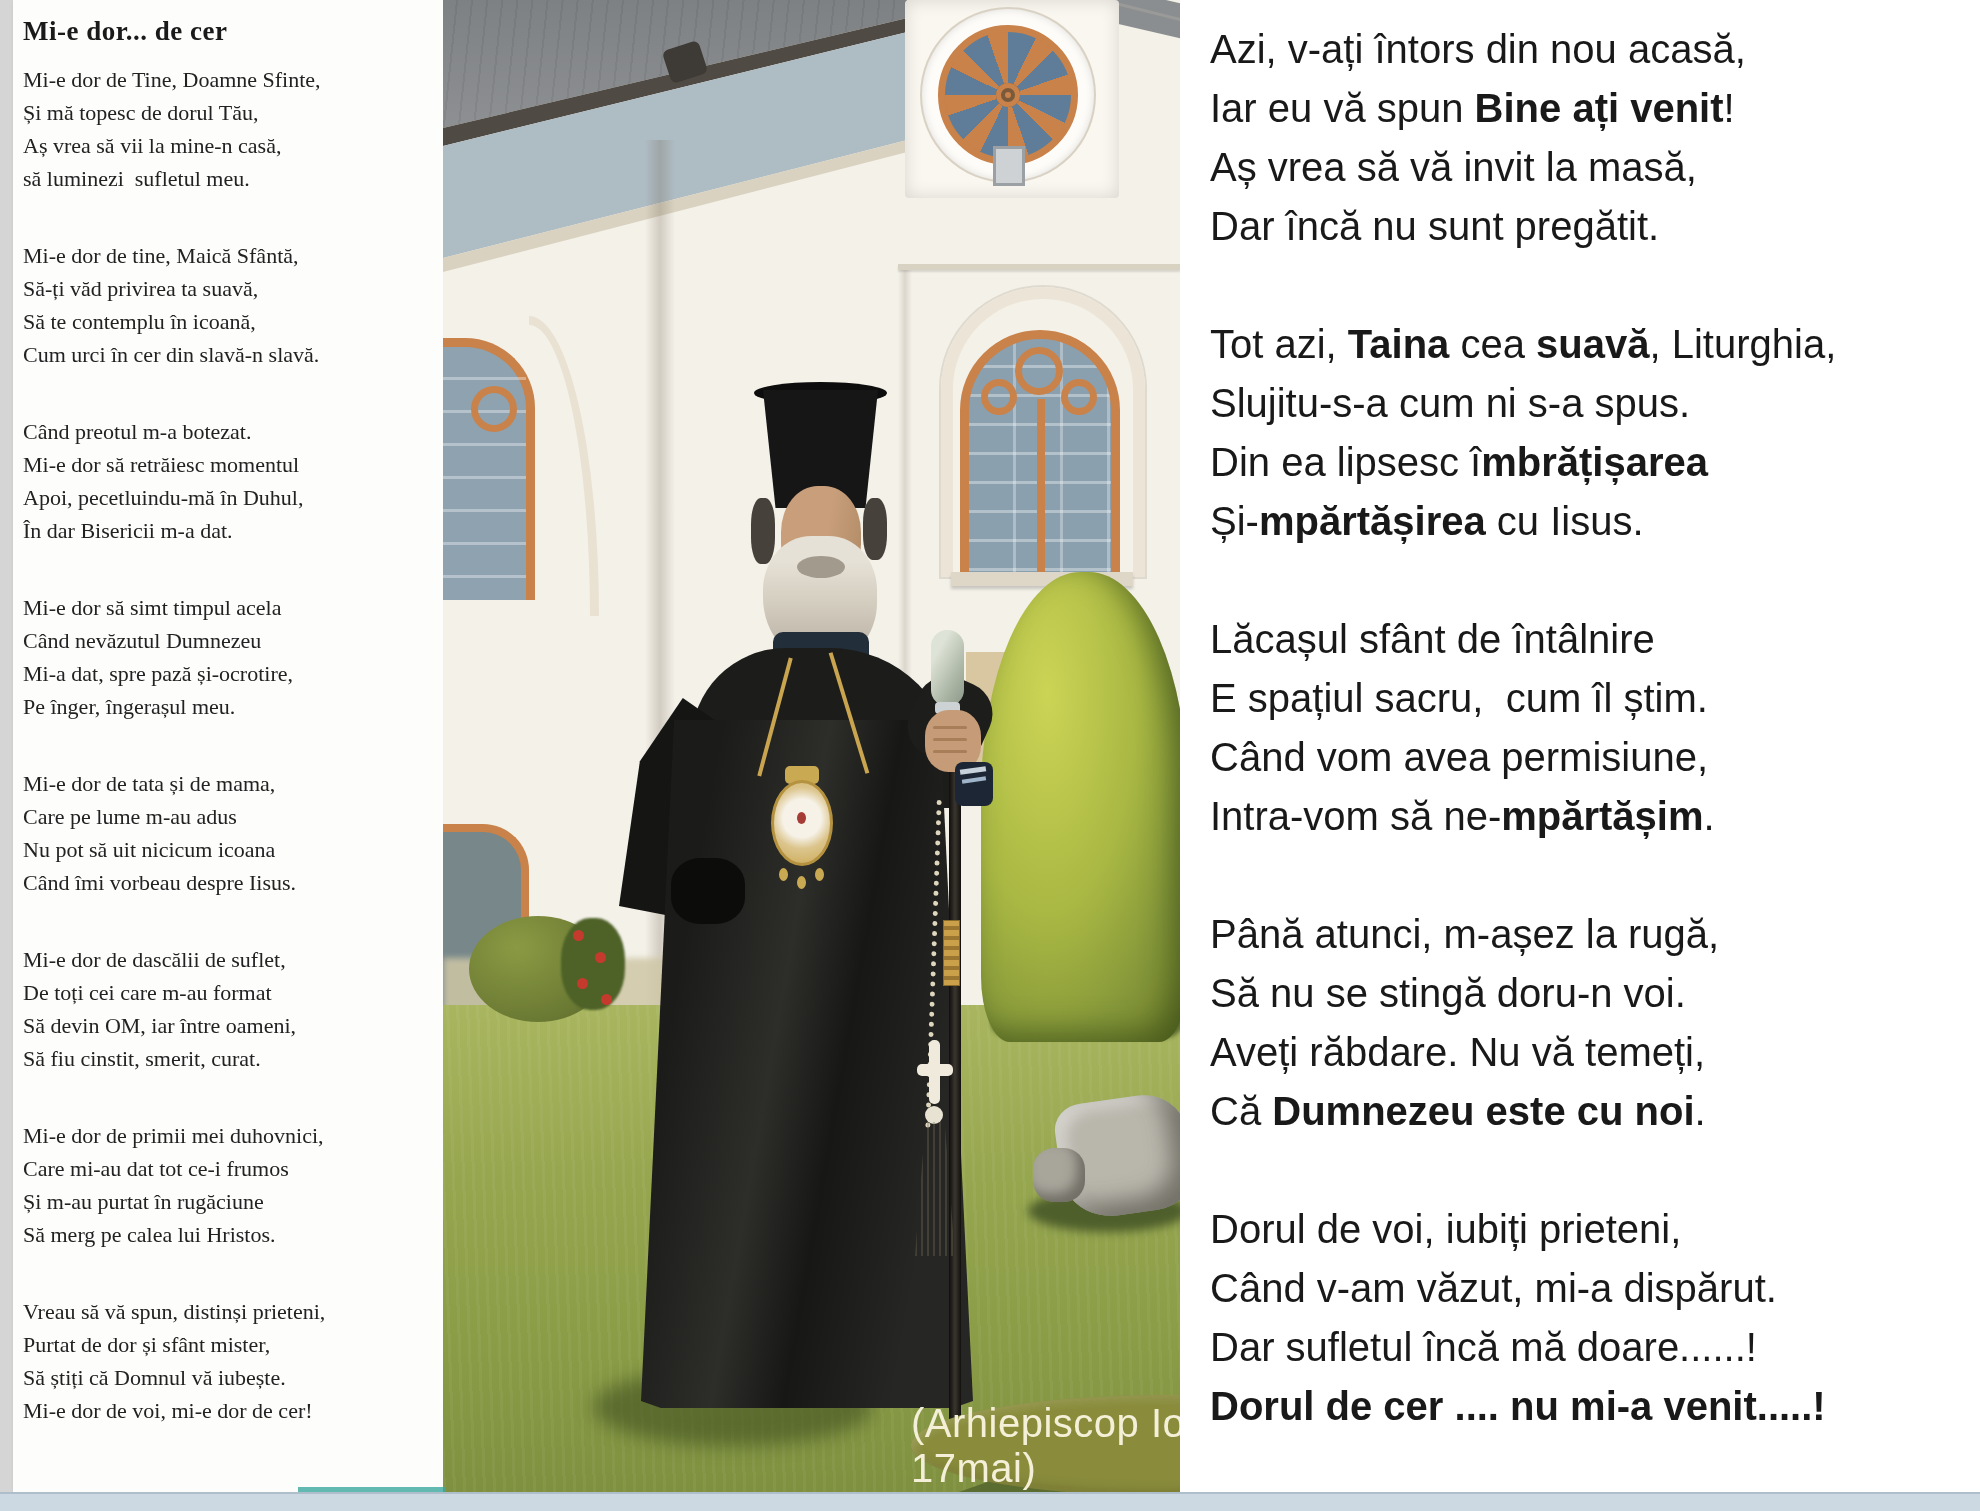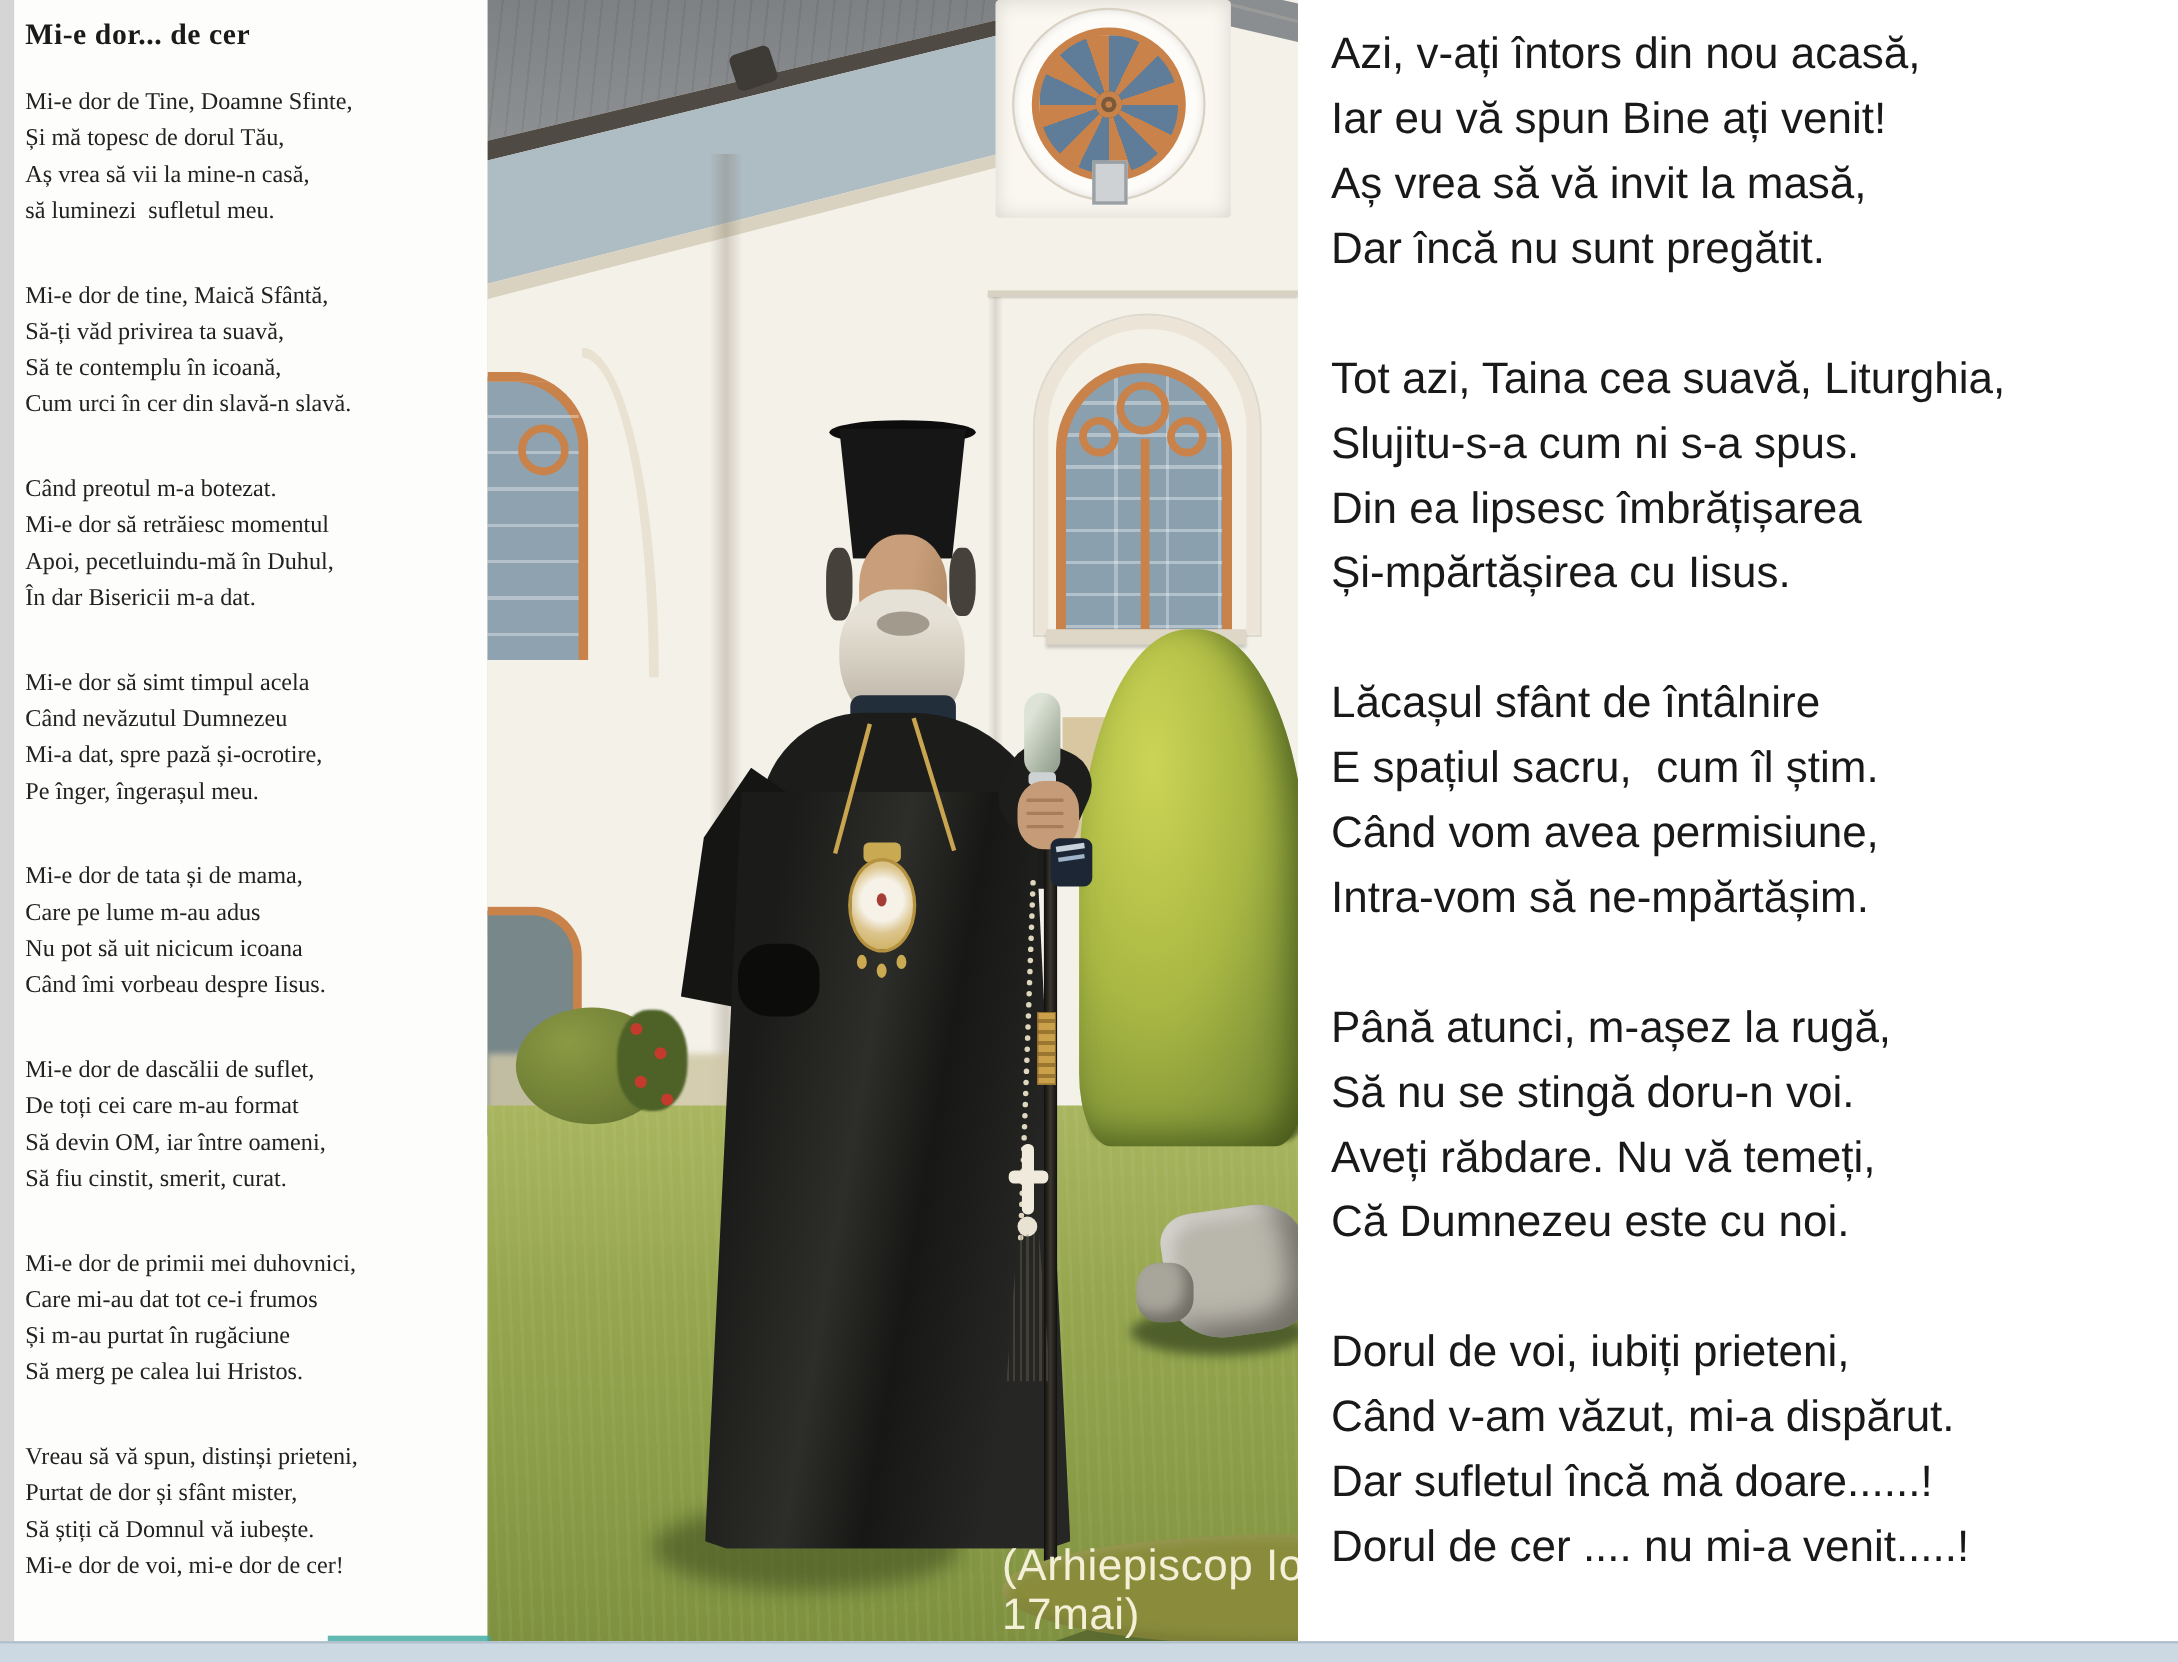--- a/index.html
+++ b/index.html
@@ -6,21 +6,21 @@
   .screen{position:relative;width:1980px;height:1511px;background:#ffffff;overflow:hidden;
           font-family:"Liberation Sans",sans-serif;}
   .abs{position:absolute;}
 
   
   .left-sliver{left:0;top:0;width:13px;height:1511px;background:#d5d5d5;}
   .poem-panel{left:13px;top:0;width:430px;height:1492px;background:#fdfdfc;
               box-shadow:2px 0 4px rgba(0,0,0,.18);padding:0;box-sizing:border-box;}
   .poem-inner{position:absolute;left:10px;top:16px;right:8px;}
   .poem-title{font-family:"Liberation Serif",serif;font-weight:bold;font-size:27px;
-              color:#1a1a1a;margin:0 0 28px 0;letter-spacing:.5px;}
+              color:#1a1a1a;margin:0 0 16px 0;letter-spacing:.5px;}
   .pstanza{margin:0 0 44px 0;}
   .pline{font-family:"Liberation Serif",serif;font-size:22px;line-height:33px;color:#222;
          white-space:pre-wrap;}
 
   
   .photo{left:443px;top:0;width:737px;height:1492px;background:#f4f1e9;overflow:hidden;}
   .roof{left:0;top:0;width:737px;height:200px;
         background:linear-gradient(180deg,#7e8184,#96989a);
         clip-path:polygon(0 0,63% 0,63% 18px,0 128px);}
   .roof-lines{left:0;top:0;width:737px;height:200px;opacity:.5;
@@ -177,21 +177,21 @@
         background:var(--badge-bg,#8a8c3c);color:var(--badge-fg,#f4f0d7);
         display:flex;align-items:center;justify-content:center;
         font-size:40px;letter-spacing:.5px;
         box-shadow:inset 4px 3px 10px rgba(255,255,230,.18), inset -6px -4px 12px rgba(40,40,0,.25);}
 
   
   .right-text{left:1180px;top:0;width:800px;height:1416px;background:#ffffff;
         padding:20px 0 0 30px;box-sizing:border-box;}
   .rstanza{margin:0 0 59px 0;}
   .rline{font-size:40px;line-height:59px;color:#191919;white-space:pre-wrap;}
-  .rline b{font-weight:400;margin-top:10px;}
+  .rline b{font-weight:700;margin-top:10px;}
 
   
   .teal-line{left:298px;top:1487px;width:148px;height:5px;background:#3aa89e;opacity:.8;}
   .bottom-strip{left:0;top:1492px;width:1980px;height:19px;background:#cdd9e2;
         border-top:2px solid #aebfcb;box-sizing:border-box;}
 </style>
 </head>
 <body>
 
 <div class="screen">

